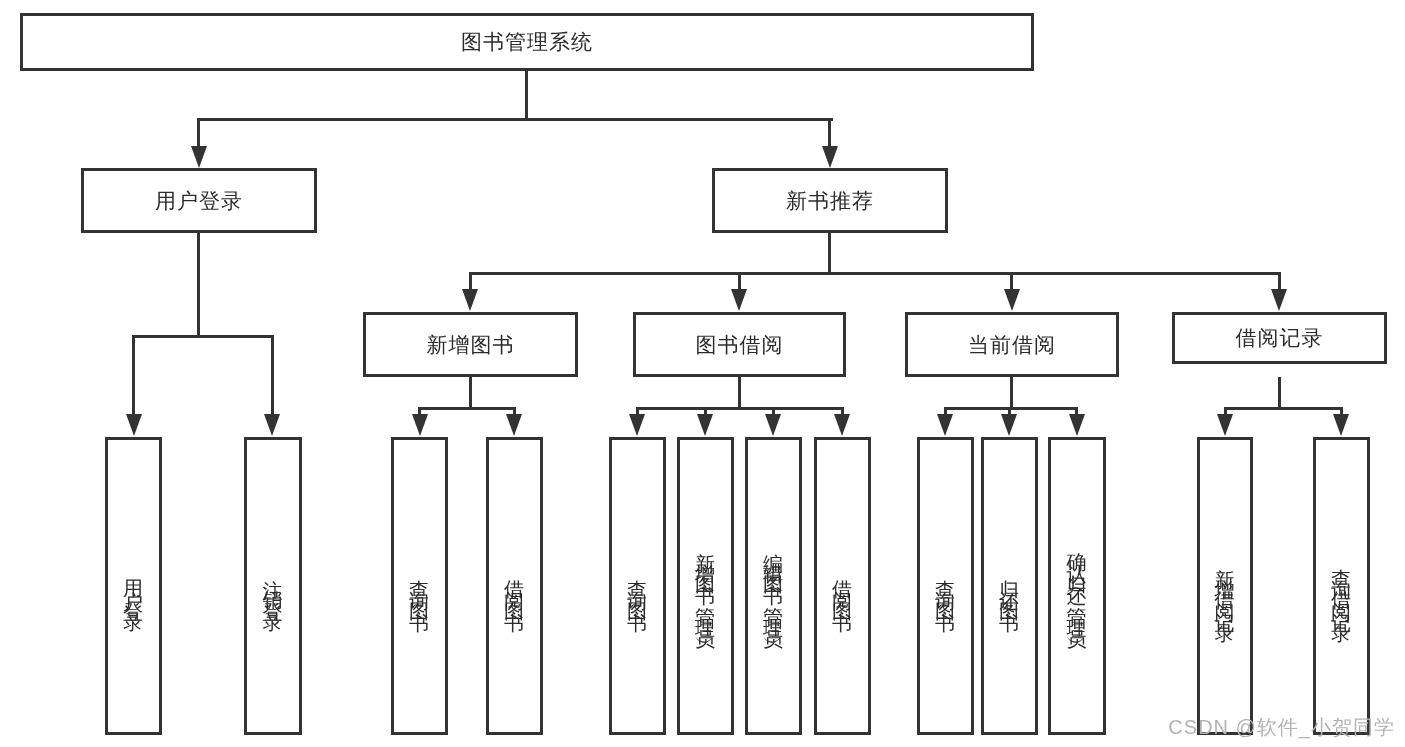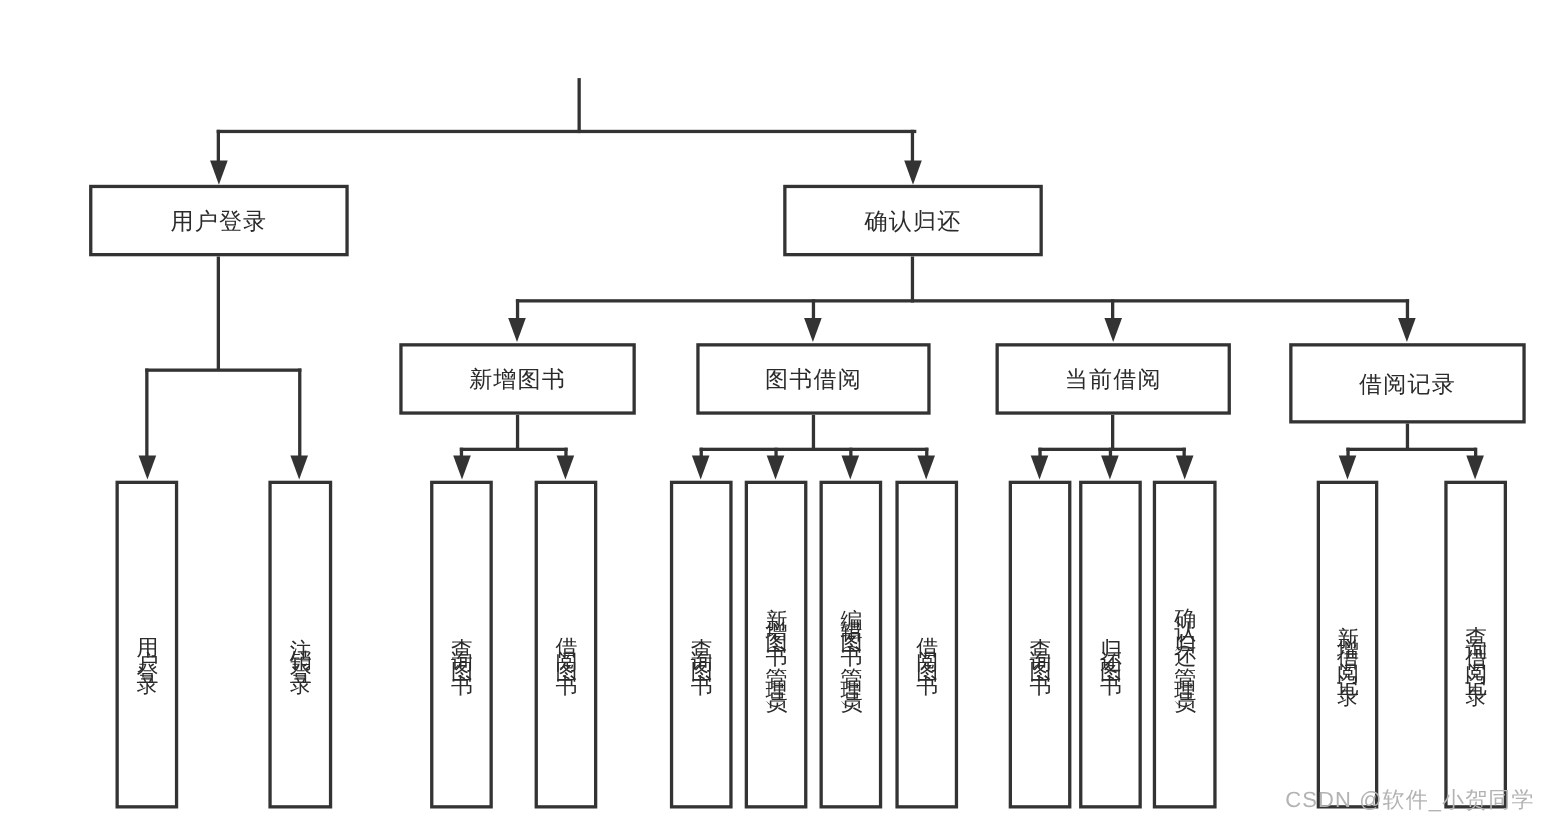--- a/index.html
+++ b/index.html
@@ -99,38 +99,41 @@
   <div class="arrow" style="left:1001px;top:414px"></div>
   <div class="arrow" style="left:1069px;top:414px"></div>
 
   <div class="vline" style="left:1278px;top:377px;height:33px"></div>
   <div class="hline" style="left:1224px;top:407px;width:118px"></div>
   <div class="vline" style="left:1224px;top:407px;height:10px"></div>
   <div class="vline" style="left:1340px;top:407px;height:10px"></div>
   <div class="arrow" style="left:1217px;top:414px"></div>
   <div class="arrow" style="left:1333px;top:414px"></div>
 
+  <div class="node h" style="left:20px;top:13px;width:1014px;height:58px">
+    <span>图书管理系统</span>
+  </div>
 
   <div class="node h" style="left:81px;top:168px;width:236px;height:65px">
     <span>用户登录</span>
   </div>
   <div class="node h" style="left:712px;top:168px;width:236px;height:65px">
-    <span>确认归还</span>
+    <span>新书推荐</span>
   </div>
 
   <div class="node h" style="left:363px;top:312px;width:215px;height:65px">
     <span>新增图书</span>
   </div>
   <div class="node h" style="left:633px;top:312px;width:213px;height:65px">
     <span>图书借阅</span>
   </div>
   <div class="node h" style="left:905px;top:312px;width:214px;height:65px">
     <span>当前借阅</span>
   </div>
-  <div class="node h" style="left:1172px;top:312px;width:215px;height:73px">
+  <div class="node h" style="left:1172px;top:312px;width:215px;height:52px">
     <span>借阅记录</span>
   </div>
 
   <div class="node v" style="left:105px;top:437px;width:57px;height:298px">
     <span>用户登录</span>
   </div>
   <div class="node v" style="left:244px;top:437px;width:58px;height:298px">
     <span>注销登录</span>
   </div>
 

